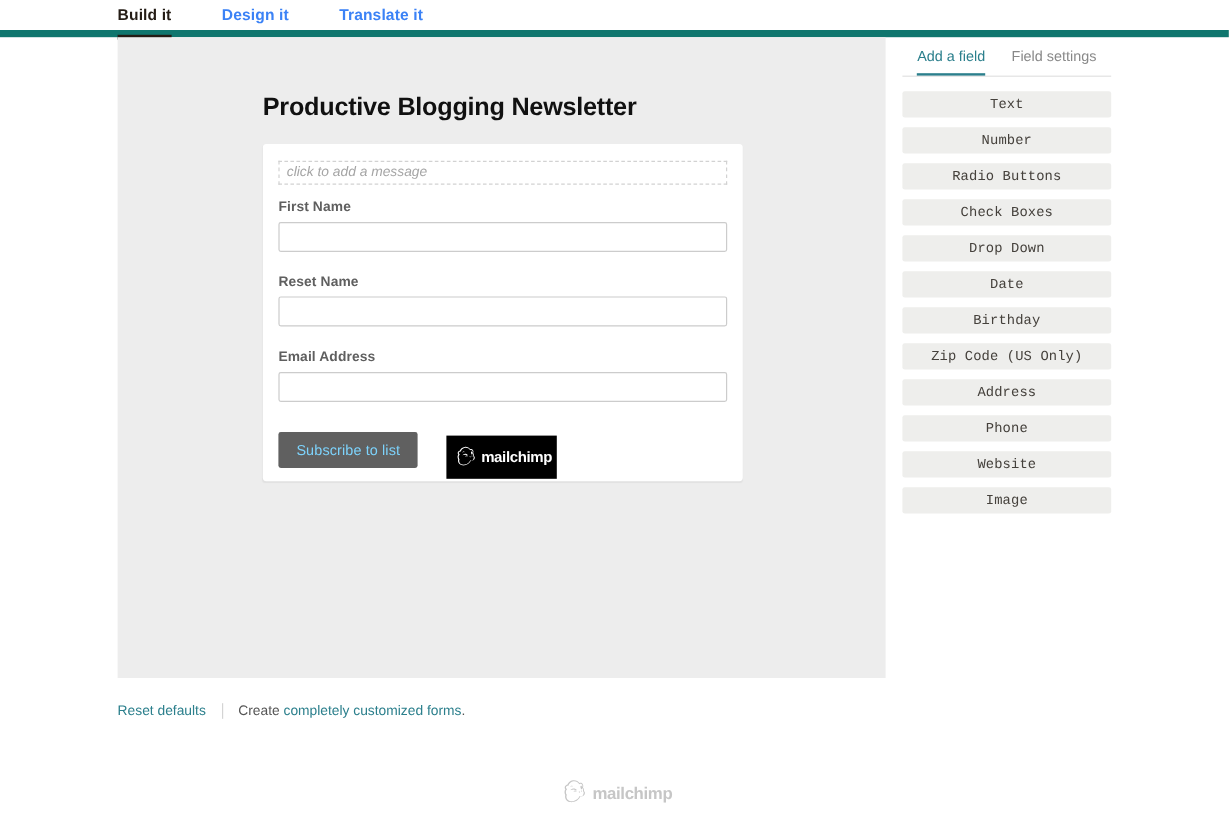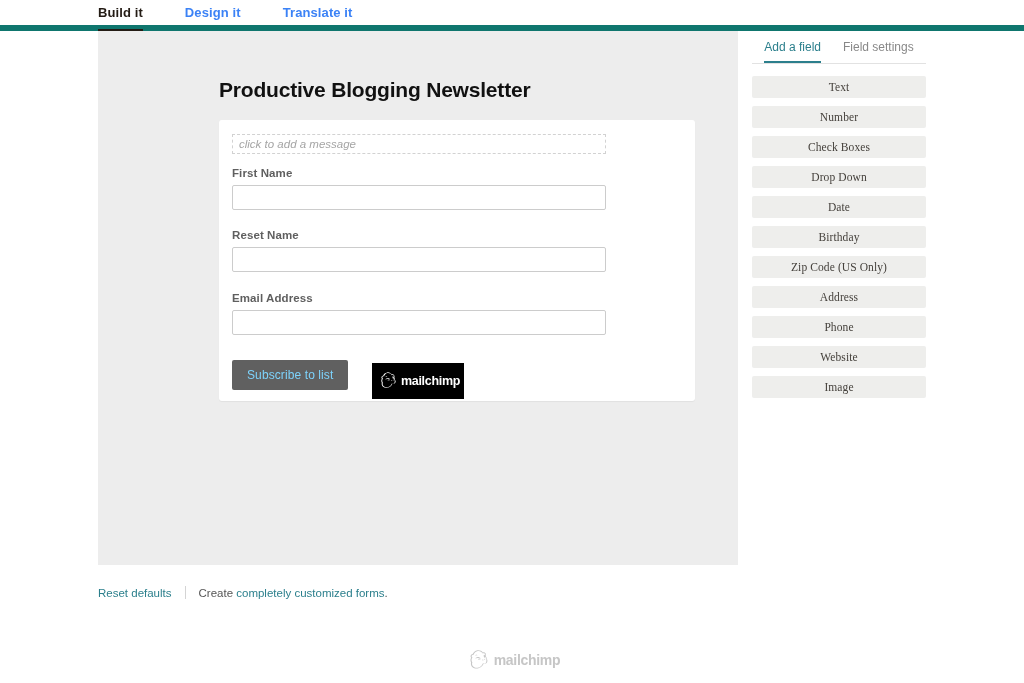--- a/index.html
+++ b/index.html
@@ -36,21 +36,21 @@
 
   .form-title {
     position: absolute; left: 121px; top: 47px;
     font-size: 21px; font-weight: bold; color: #111111;
     letter-spacing: -.2px;
   }
 
   
   .form-card {
     position: absolute; left: 121px; top: 89px;
-    width: 476px; height: 281px;
+    width: 400px; height: 281px;
     background: #ffffff;
     border-radius: 3px;
     box-shadow: 0 1px 1px rgba(0,0,0,.05);
   }
 
   .msg-placeholder {
     position: absolute; left: 13px; top: 14px; width: 374px; height: 20px;
     border: 1px dashed #d2d2d2;
     font-size: 11.5px; font-style: italic; color: #a5a5a5;
     display: flex; align-items: center; padding-left: 6px;
@@ -99,21 +99,21 @@
     font-size: 12px; color: #888888; padding-bottom: 7px;
     border-bottom: 2px solid transparent; cursor: pointer; white-space: nowrap;
   }
   .side-tab.active { color: #2b7f8c; border-bottom-color: #2b7f8c; }
 
   .field-list { margin-top: 12px; }
   .field-btn {
     width: 174px; height: 22px;
     background: #eeeeec; border: none; border-radius: 2px;
     margin-bottom: 8px;
-    font-family: Liberation Serif, serif;
+    font-family: Liberation Mono, monospace;
     font-size: 11.5px; color: #45413c; cursor: pointer;
     display: flex; align-items: center; justify-content: center;
     letter-spacing: .1px;
   }
 
   
   .footer-links {
     position: absolute; left: 98px; top: 586px;
     font-size: 11.5px; color: #555555;
     display: flex; align-items: center;
@@ -189,20 +189,21 @@
 
 <div class="sidebar">
   <div class="sidebar-tabs">
     <div class="side-tab active">Add a field</div>
     <div class="side-tab">Field settings</div>
   </div>
 
   <div class="field-list">
     <button class="field-btn">Text</button>
     <button class="field-btn">Number</button>
+    <button class="field-btn">Radio Buttons</button>
     <button class="field-btn">Check Boxes</button>
     <button class="field-btn">Drop Down</button>
     <button class="field-btn">Date</button>
     <button class="field-btn">Birthday</button>
     <button class="field-btn">Zip Code (US Only)</button>
     <button class="field-btn">Address</button>
     <button class="field-btn">Phone</button>
     <button class="field-btn">Website</button>
     <button class="field-btn">Image</button>
   </div>

